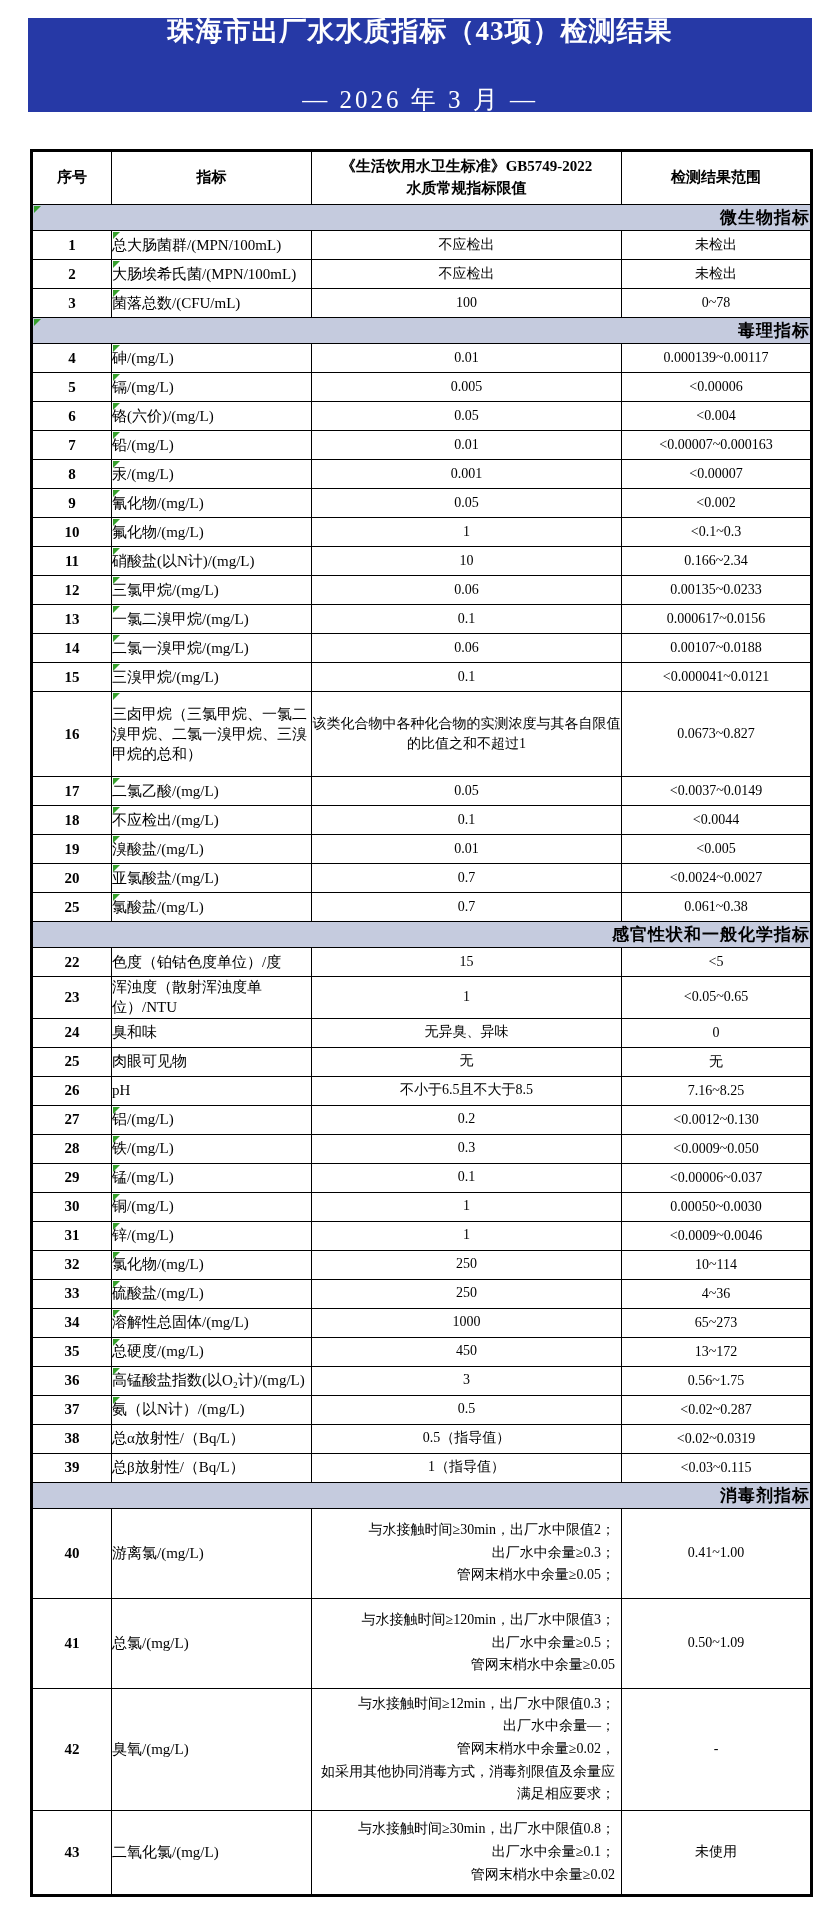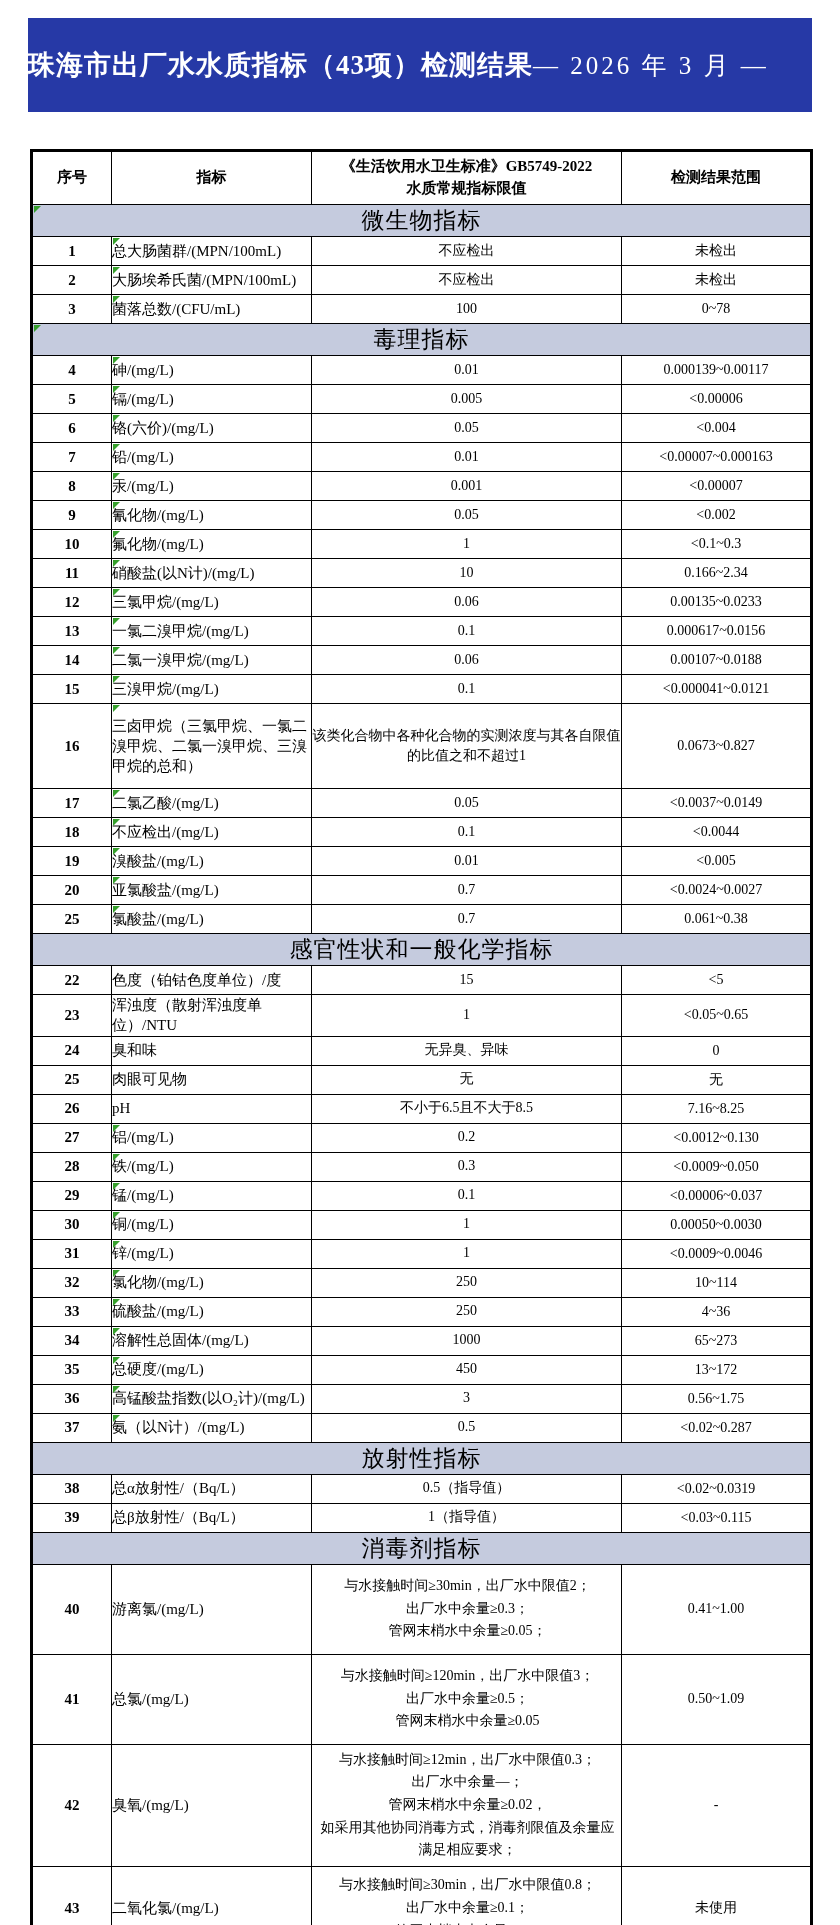--- a/index.html
+++ b/index.html
@@ -3,51 +3,51 @@
 <meta charset="utf-8">
 <style>
   html,body{margin:0;padding:0;}
   body{
     width:840px;height:1925px;position:relative;background:#ffffff;
     font-family:"Liberation Serif","DejaVu Serif",serif;color:#000;
   }
   .banner{
     position:absolute;top:18px;left:28px;width:784px;height:94px;
     background:#2639A6;color:#fff;
-    display:flex;flex-direction:row;justify-content:flex-start;align-items:center;
+    display:flex;flex-direction:column;justify-content:space-between;align-items:center;
     row-gap:7px;text-align:center;
   }
   .banner-title{font-size:27px;font-weight:bold;letter-spacing:1px;line-height:1;}
   .banner-sub{font-size:25px;font-weight:normal;letter-spacing:3px;line-height:1;}
   table.results{
     position:absolute;top:149px;left:30px;width:780px;
     border-collapse:collapse;table-layout:fixed;
     border:3px solid #000;
   }
   table.results th, table.results td{
     border:1.5px solid #000;vertical-align:middle;padding:0;
     overflow:hidden;
   }
   thead tr{height:54px;}
   thead th{
     font-weight:bold;font-size:15px;text-align:center;white-space:pre-line;line-height:1.45;
   }
   tbody tr{height:29px;}
   tr.section-row{height:26px;}
   td.section-cell{
-    background:#C5CBDE;font-weight:normal;font-size:23px;text-align:center;
+    background:#C5CBDE;font-weight:bold;font-size:17px;text-align:right;
     position:relative;letter-spacing:1px;
   }
   td.col-no{text-align:center;font-weight:bold;font-size:15px;}
   td.col-name{
     text-align:left;padding:2px 4px 2px 8px;font-size:15px;position:relative;line-height:1.35;font-family:Liberation Serif, serif;
   }
   td.col-limit{text-align:center;font-size:14px;line-height:1.45;}
   td.col-limit.left{
-    text-align:center;padding:4px 6px 4px 8px;white-space:pre-line;font-size:14px;line-height:1.62;margin-top:16px;
+    text-align:right;padding:4px 6px 4px 8px;white-space:pre-line;font-size:14px;line-height:1.62;margin-top:16px;
   }
   td.col-result{text-align:center;font-size:14px;}
   .marked::before{
     content:'';position:absolute;top:1px;left:1px;width:0;height:0;
     border-top:7px solid #36A02C;border-right:7px solid transparent;
   }
 </style>
 </head>
 <body>
 
@@ -297,23 +297,20 @@
         <td class="col-name marked">高锰酸盐指数(以O₂计)/(mg/L)</td>
         <td class="col-limit">3</td>
         <td class="col-result">0.56~1.75</td>
       </tr>
       <tr>
         <td class="col-no">37</td>
         <td class="col-name marked">氨（以N计）/(mg/L)</td>
         <td class="col-limit">0.5</td>
         <td class="col-result">&lt;0.02~0.287</td>
       </tr>
-      <tr class="section-row">
-        <td colspan="4" class="section-cell">放射性指标</td>
-      </tr>
       <tr>
         <td class="col-no">38</td>
         <td class="col-name">总α放射性/（Bq/L）</td>
         <td class="col-limit">0.5（指导值）</td>
         <td class="col-result">&lt;0.02~0.0319</td>
       </tr>
       <tr>
         <td class="col-no">39</td>
         <td class="col-name">总β放射性/（Bq/L）</td>
         <td class="col-limit">1（指导值）</td>

